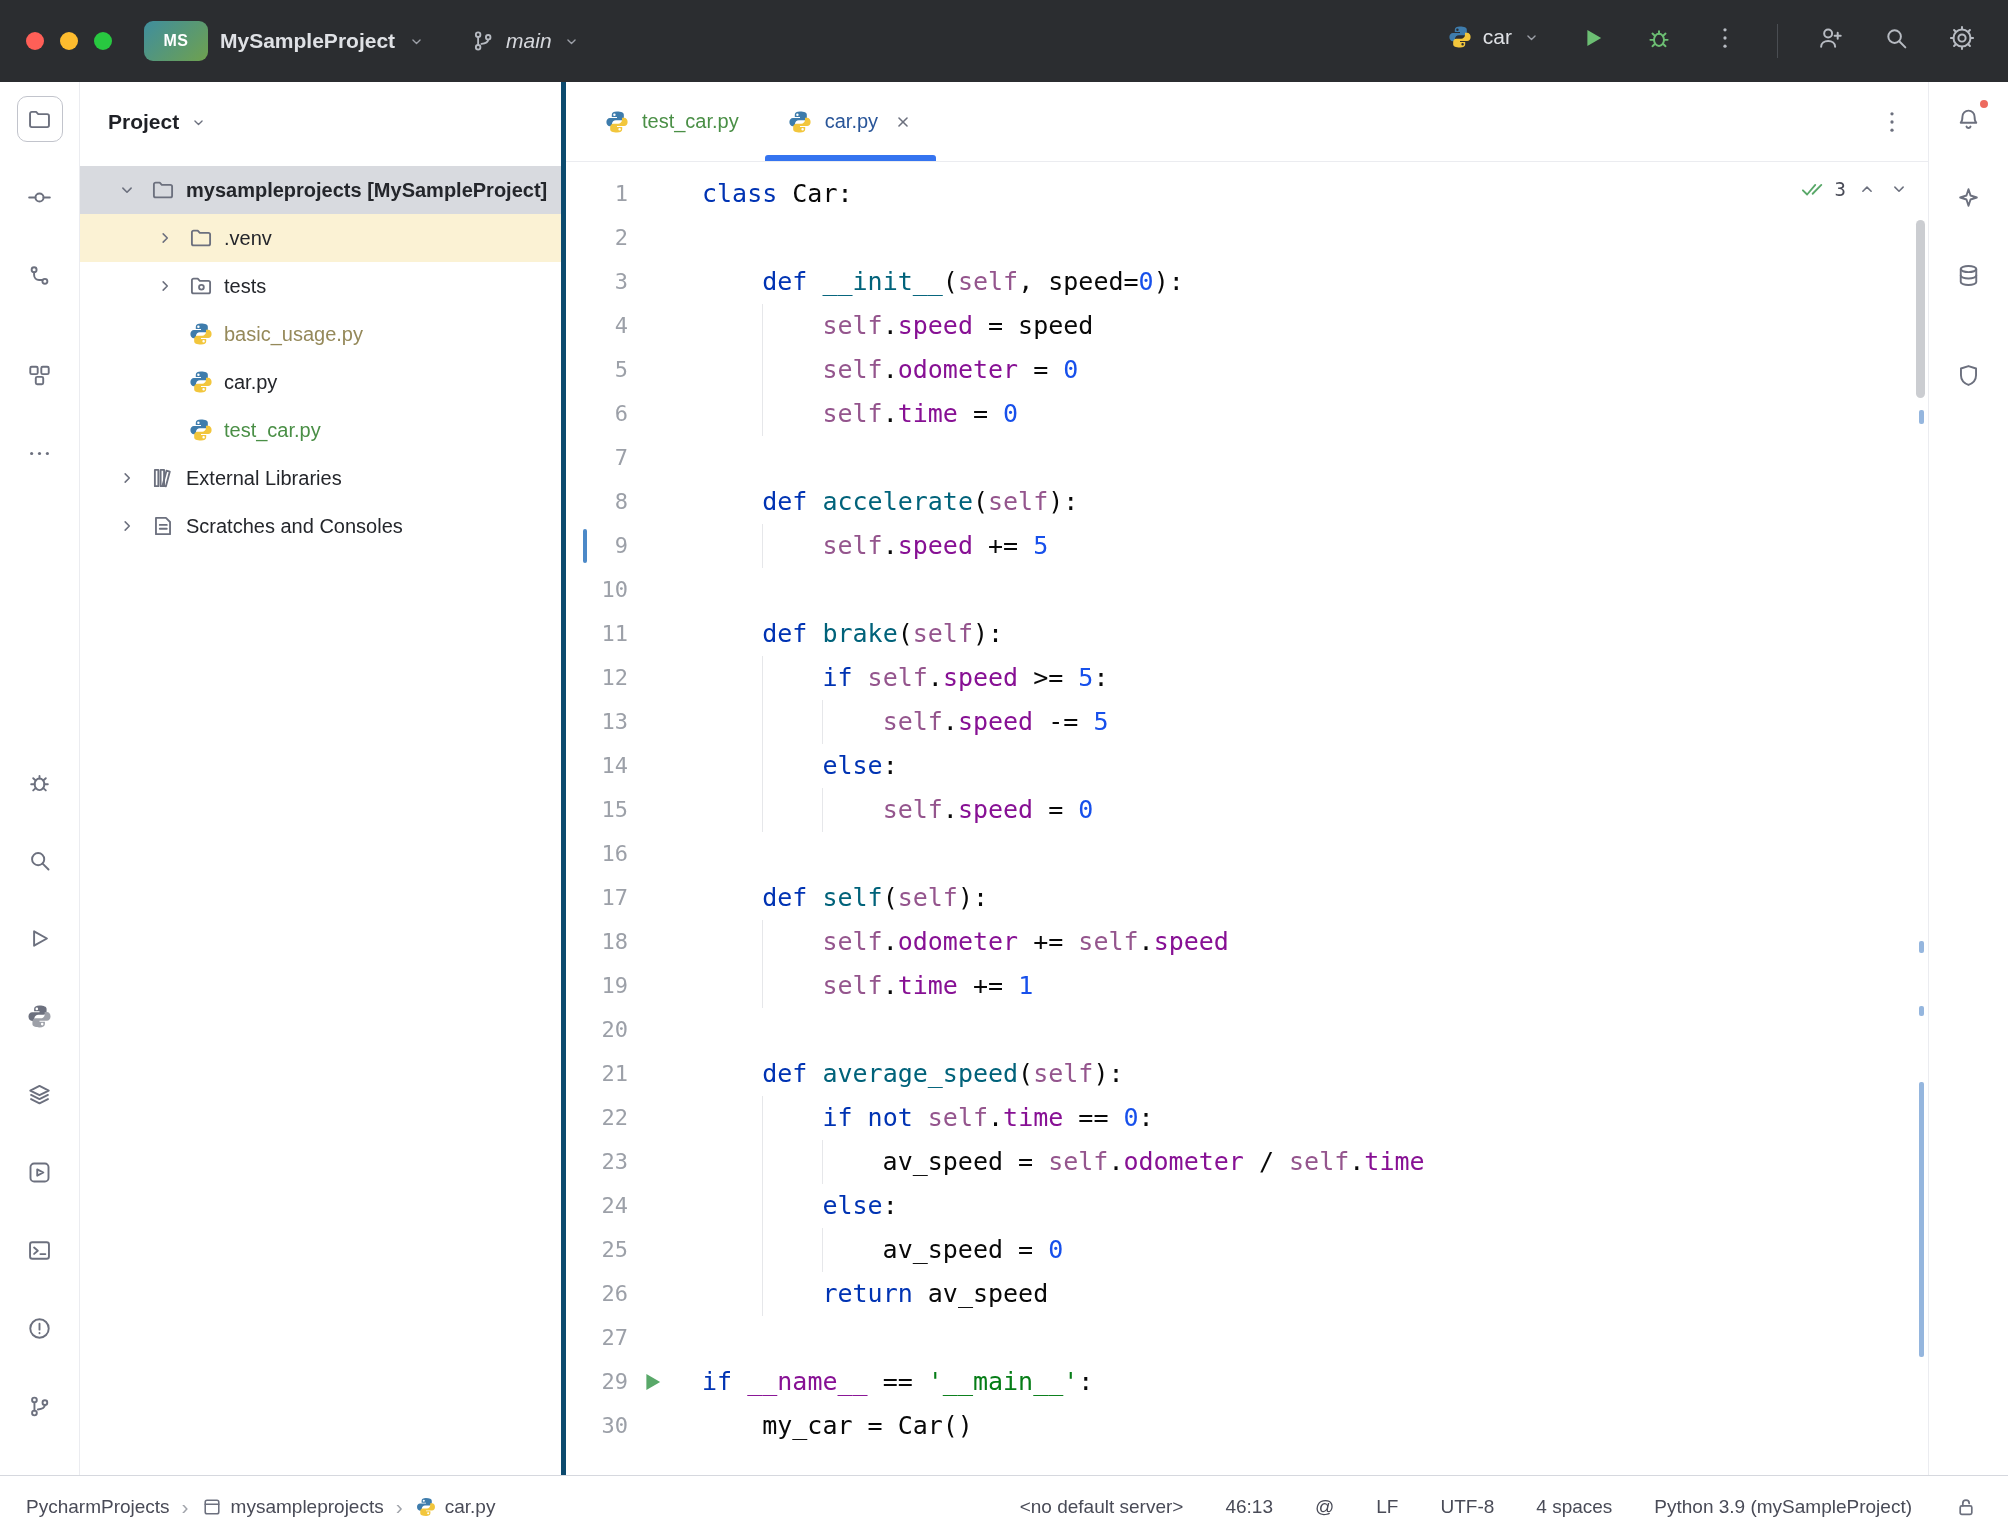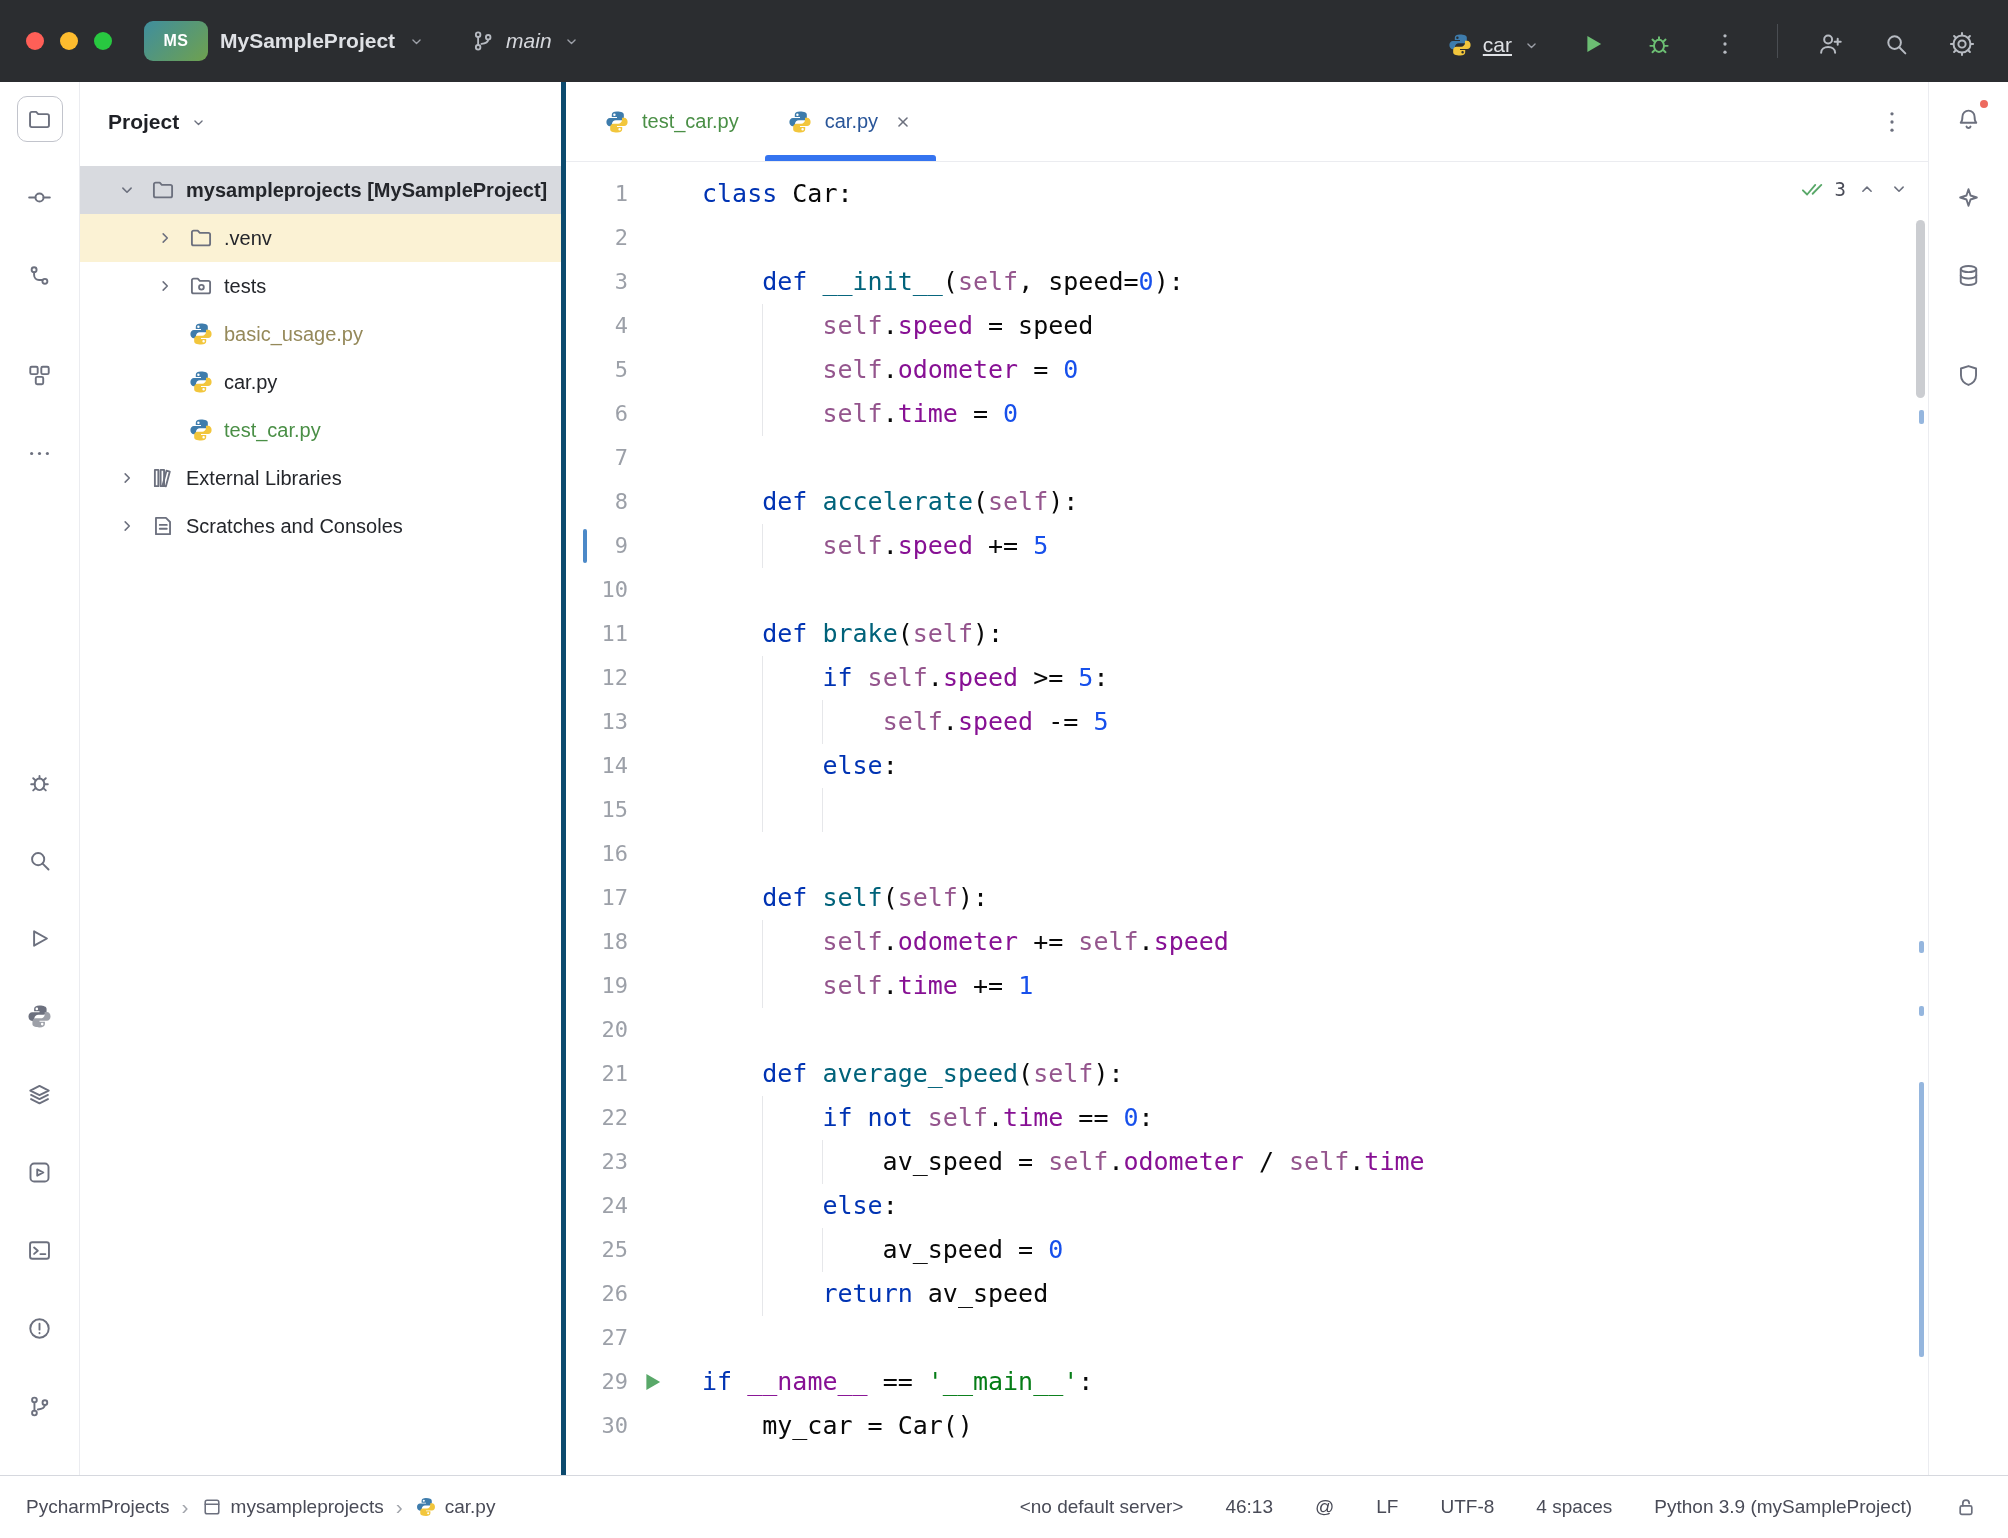--- a/index.html
+++ b/index.html
@@ -10,21 +10,21 @@
   .titlebar{height:82px;flex:0 0 82px;background:#2B2D30;display:flex;align-items:center;color:#DFE1E5;}
   .traffic{display:flex;gap:16px;margin-left:26px;}
   .dot{width:18px;height:18px;border-radius:50%;}
   .dot.red{background:#FF5F57}.dot.yellow{background:#FEBC2E}.dot.green{background:#28C840}
   .proj-widget{display:flex;align-items:center;gap:12px;margin-left:32px;font-size:21px;font-weight:700;}
   .ms-badge{width:64px;height:40px;border-radius:9px;background:linear-gradient(135deg,#3F8E9E,#6FA14E);display:flex;align-items:center;justify-content:center;font-size:16px;font-weight:700;color:#fff;letter-spacing:.5px;}
   .branch-widget{display:flex;align-items:center;gap:10px;margin-left:44px;font-size:21px;color:#D5D7DC;font-style:italic;}
   .tb-ic{display:inline-flex;width:26px;height:26px;color:#B7BBC2;}
   .tb-ic svg,.sbtn svg,.chev svg,.ticon svg,.tab-ic svg,.tab-close svg,.bc-ic svg,.sb-lock svg,.ins-ic svg,.ins-nav svg,.tb-btn svg,.gut-run svg,.tabbar-more svg{width:100%;height:100%;display:block;}
   .tb-ic.sm{width:19px;height:19px;color:#9DA0A8;}
-  .tb-right{margin-left:auto;display:flex;align-items:flex-end;gap:38px;margin-right:32px;text-decoration:underline;}
+  .tb-right{margin-left:auto;display:flex;align-items:flex-start;gap:38px;margin-right:32px;}
   .run-widget{display:flex;align-items:center;gap:10px;font-size:21px;color:#DFE1E5;}
   .tb-btn{width:28px;height:28px;display:inline-flex;color:#B7BBC2;}
   .green-ic{color:#6CBE73;}
   .tb-sep{width:1px;height:34px;background:#4A4D52;}
 
   
   .main{flex:1;display:flex;min-height:0;}
   .stripe{width:80px;flex:0 0 80px;background:#FFFFFF;display:flex;flex-direction:column;align-items:center;padding:14px 0;}
   .stripe.left{border-right:1px solid #EBECF0;}
   .stripe.right{border-left:1px solid #EBECF0;}
@@ -421,21 +421,21 @@
             <div class="cline"><span class="ln">5</span><span class="iguide" style="left:196.2px"></span><span class="ct"><span class="tk-pl">        </span><span class="tk-self">self</span><span class="tk-pl">.</span><span class="tk-attr">odometer</span><span class="tk-pl"> = </span><span class="tk-num">0</span></span></div>
             <div class="cline"><span class="ln">6</span><span class="iguide" style="left:196.2px"></span><span class="ct"><span class="tk-pl">        </span><span class="tk-self">self</span><span class="tk-pl">.</span><span class="tk-attr">time</span><span class="tk-pl"> = </span><span class="tk-num">0</span></span></div>
             <div class="cline"><span class="ln">7</span><span class="ct"></span></div>
             <div class="cline"><span class="ln">8</span><span class="ct"><span class="tk-pl">    </span><span class="tk-kw">def</span><span class="tk-pl"> </span><span class="tk-fn">accelerate</span><span class="tk-pl">(</span><span class="tk-self">self</span><span class="tk-pl">):</span></span></div>
             <div class="cline"><span class="ln">9</span><span class="gut-caret"></span><span class="iguide" style="left:196.2px"></span><span class="ct"><span class="tk-pl">        </span><span class="tk-self">self</span><span class="tk-pl">.</span><span class="tk-attr">speed</span><span class="tk-pl"> += </span><span class="tk-num">5</span></span></div>
             <div class="cline"><span class="ln">10</span><span class="ct"></span></div>
             <div class="cline"><span class="ln">11</span><span class="ct"><span class="tk-pl">    </span><span class="tk-kw">def</span><span class="tk-pl"> </span><span class="tk-fn">brake</span><span class="tk-pl">(</span><span class="tk-self">self</span><span class="tk-pl">):</span></span></div>
             <div class="cline"><span class="ln">12</span><span class="iguide" style="left:196.2px"></span><span class="ct"><span class="tk-pl">        </span><span class="tk-kw">if</span><span class="tk-pl"> </span><span class="tk-self">self</span><span class="tk-pl">.</span><span class="tk-attr">speed</span><span class="tk-pl"> &gt;= </span><span class="tk-num">5</span><span class="tk-pl">:</span></span></div>
             <div class="cline"><span class="ln">13</span><span class="iguide" style="left:196.2px"></span><span class="iguide" style="left:256.4px"></span><span class="ct"><span class="tk-pl">            </span><span class="tk-self">self</span><span class="tk-pl">.</span><span class="tk-attr">speed</span><span class="tk-pl"> -= </span><span class="tk-num">5</span></span></div>
             <div class="cline"><span class="ln">14</span><span class="iguide" style="left:196.2px"></span><span class="ct"><span class="tk-pl">        </span><span class="tk-kw">else</span><span class="tk-pl">:</span></span></div>
-            <div class="cline"><span class="ln">15</span><span class="iguide" style="left:196.2px"></span><span class="iguide" style="left:256.4px"></span></div>
+            <div class="cline"><span class="ln">15</span><span class="iguide" style="left:196.2px"></span><span class="iguide" style="left:256.4px"></span><span class="ct"><span class="tk-pl">            </span><span class="tk-self">self</span><span class="tk-pl">.</span><span class="tk-attr">speed</span><span class="tk-pl"> = </span><span class="tk-num">0</span></span></div>
             <div class="cline"><span class="ln">16</span><span class="ct"></span></div>
             <div class="cline"><span class="ln">17</span><span class="ct"><span class="tk-pl">    </span><span class="tk-kw">def</span><span class="tk-pl"> </span><span class="tk-fn">self</span><span class="tk-pl">(</span><span class="tk-self">self</span><span class="tk-pl">):</span></span></div>
             <div class="cline"><span class="ln">18</span><span class="iguide" style="left:196.2px"></span><span class="ct"><span class="tk-pl">        </span><span class="tk-self">self</span><span class="tk-pl">.</span><span class="tk-attr">odometer</span><span class="tk-pl"> += </span><span class="tk-self">self</span><span class="tk-pl">.</span><span class="tk-attr">speed</span></span></div>
             <div class="cline"><span class="ln">19</span><span class="iguide" style="left:196.2px"></span><span class="ct"><span class="tk-pl">        </span><span class="tk-self">self</span><span class="tk-pl">.</span><span class="tk-attr">time</span><span class="tk-pl"> += </span><span class="tk-num">1</span></span></div>
             <div class="cline"><span class="ln">20</span><span class="ct"></span></div>
             <div class="cline"><span class="ln">21</span><span class="ct"><span class="tk-pl">    </span><span class="tk-kw">def</span><span class="tk-pl"> </span><span class="tk-fn">average_speed</span><span class="tk-pl">(</span><span class="tk-self">self</span><span class="tk-pl">):</span></span></div>
             <div class="cline"><span class="ln">22</span><span class="iguide" style="left:196.2px"></span><span class="ct"><span class="tk-pl">        </span><span class="tk-kw">if</span><span class="tk-pl"> </span><span class="tk-kw">not</span><span class="tk-pl"> </span><span class="tk-self">self</span><span class="tk-pl">.</span><span class="tk-attr">time</span><span class="tk-pl"> == </span><span class="tk-num">0</span><span class="tk-pl">:</span></span></div>
             <div class="cline"><span class="ln">23</span><span class="iguide" style="left:196.2px"></span><span class="iguide" style="left:256.4px"></span><span class="ct"><span class="tk-pl">            av_speed = </span><span class="tk-self">self</span><span class="tk-pl">.</span><span class="tk-attr">odometer</span><span class="tk-pl"> / </span><span class="tk-self">self</span><span class="tk-pl">.</span><span class="tk-attr">time</span></span></div>
             <div class="cline"><span class="ln">24</span><span class="iguide" style="left:196.2px"></span><span class="ct"><span class="tk-pl">        </span><span class="tk-kw">else</span><span class="tk-pl">:</span></span></div>
             <div class="cline"><span class="ln">25</span><span class="iguide" style="left:196.2px"></span><span class="iguide" style="left:256.4px"></span><span class="ct"><span class="tk-pl">            av_speed = </span><span class="tk-num">0</span></span></div>

